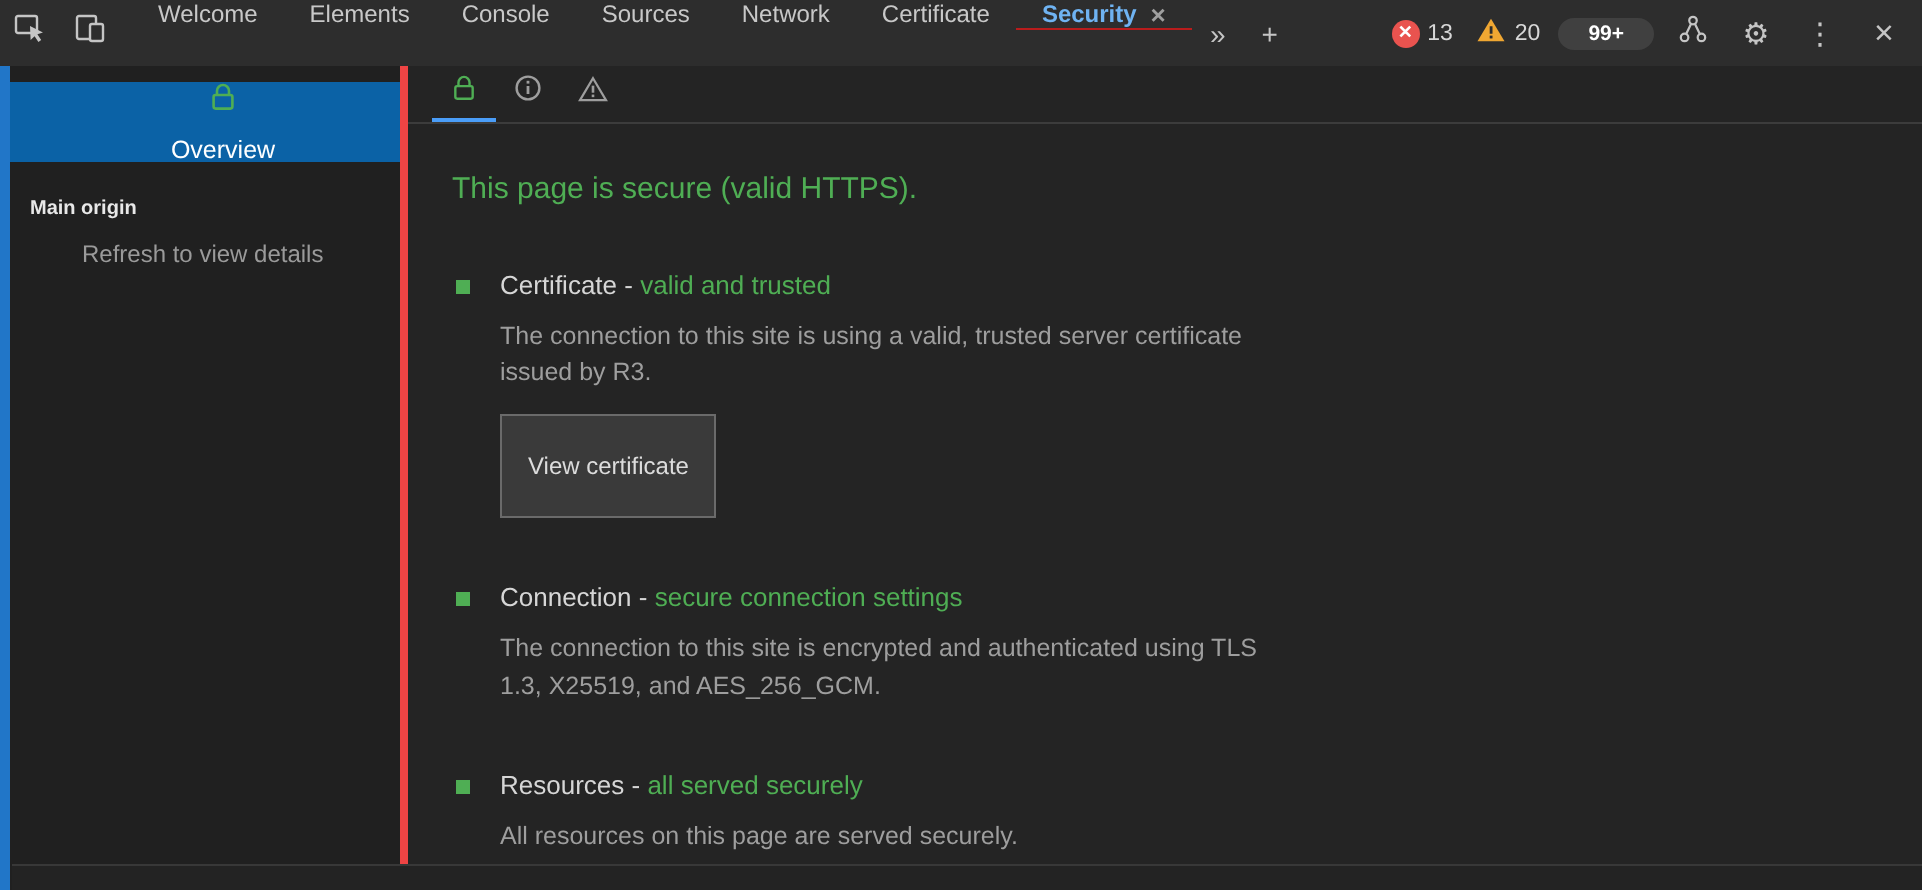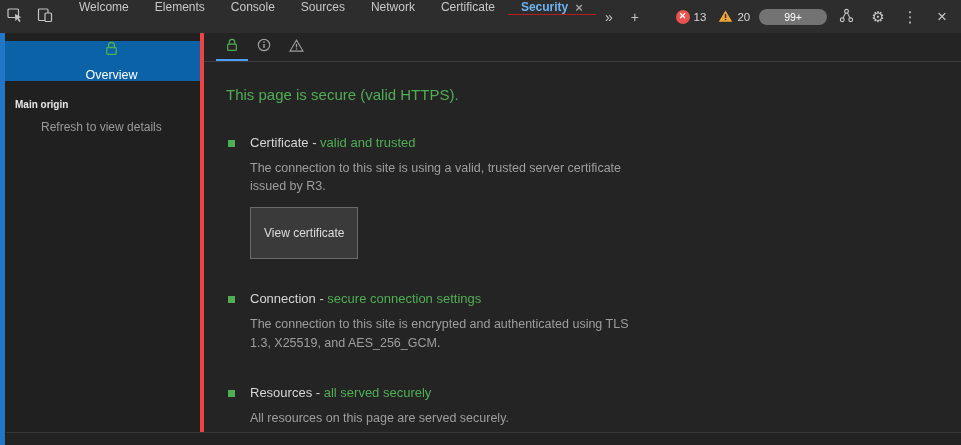--- a/index.html
+++ b/index.html
@@ -56,23 +56,23 @@
     display: flex; align-items: center; gap: 4px;
     font-size: 11.5px; color: #d7d7d7; cursor: pointer; padding: 0 3px;
   }
   .err-circle {
     width: 14px; height: 14px; border-radius: 50%;
     background: #e9534f; color: #fff;
     display: flex; align-items: center; justify-content: center;
     font-size: 9px; font-weight: bold; line-height: 1;
   }
   .issues-pill {
-    background: #737373; color: #fff;
-    border-radius: 9px; padding: 2px 25px;
-    font-size: 10.5px; font-weight: normal; cursor: pointer;
+    background: #404040; color: #fff;
+    border-radius: 9px; padding: 2px 15px;
+    font-size: 10.5px; font-weight: bold; cursor: pointer;
   }
   .right-icon {
     width: 26px; display: flex; align-items: center; justify-content: center;
     color: #c5c5c5; cursor: pointer; font-size: 15px;
   }
 
   
   .devtools-body {
     display: flex;
     height: calc(445px - 33px);

